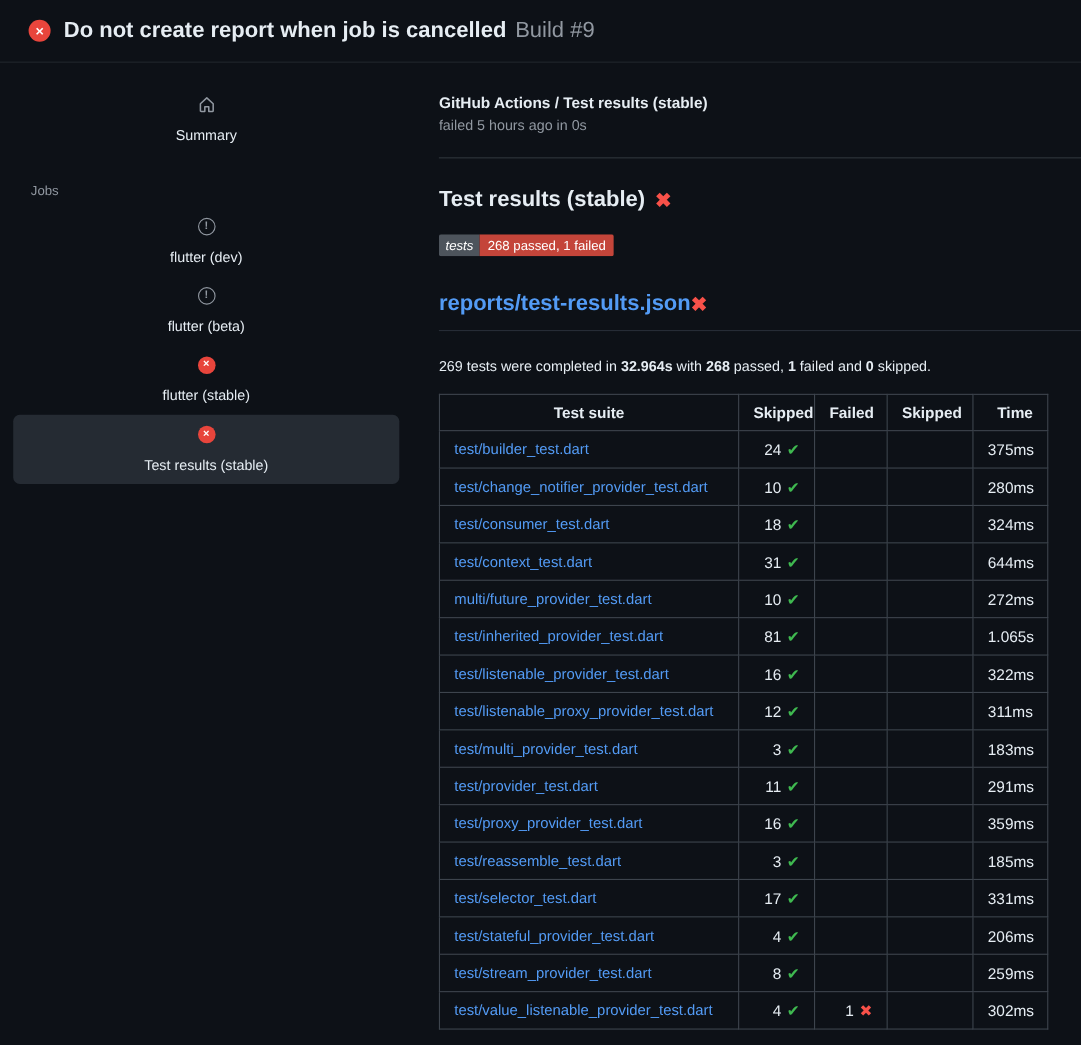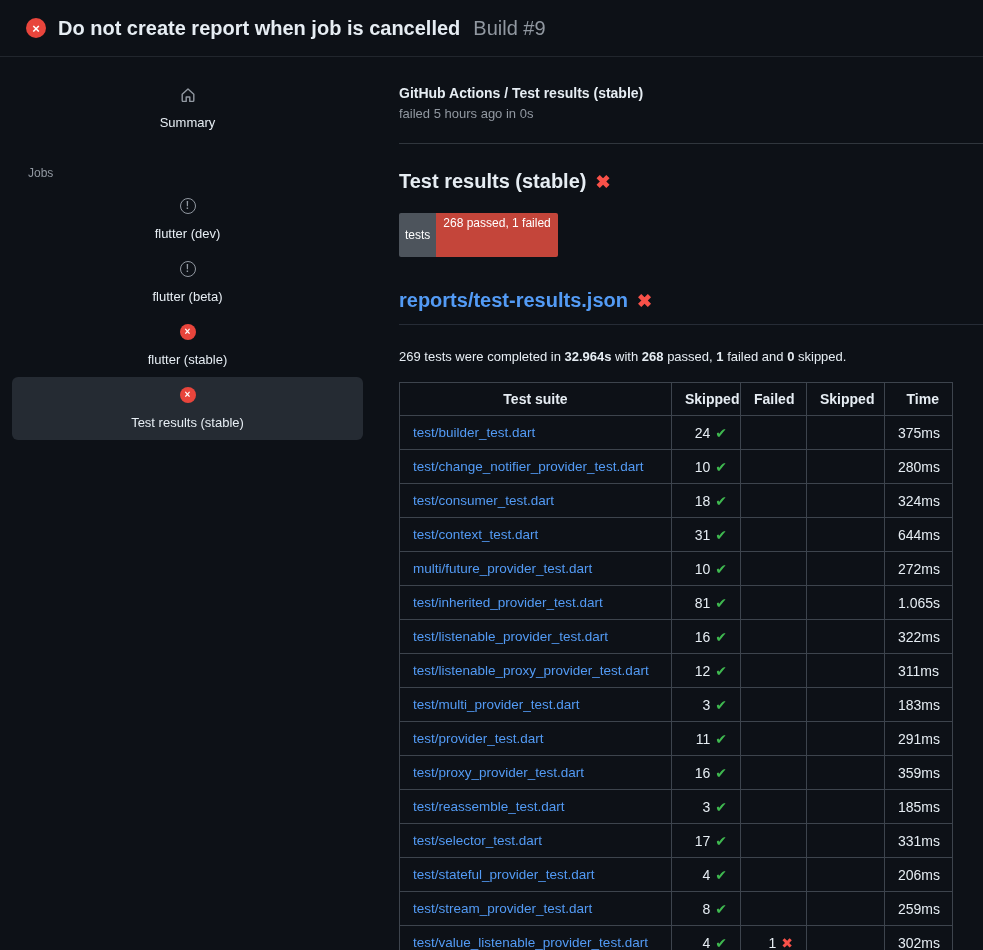--- a/index.html
+++ b/index.html
@@ -18,21 +18,21 @@
   .run-header{
     display:flex; align-items:center; gap:12px;
     height:57px; padding:0 16px 0 26px;
     border-bottom:1px solid #21262d;
   }
   .status-circle{
     width:20px; height:20px; border-radius:50%; flex:0 0 auto;
     background:var(--red); color:#fff; font-weight:700; font-size:13px;
     display:flex; align-items:center; justify-content:center; line-height:1;
   }
-  .run-title{margin:0; font-size:20px; font-weight:700; display:flex; gap:13px; align-items:baseline;}
+  .run-title{margin:0; font-size:20px; font-weight:700; display:flex; gap:8px; align-items:baseline;}
   .run-build{color:var(--muted); font-weight:400;}
   
   .layout{display:flex; height:893px;}
   
   .sidebar{width:375px; flex:0 0 auto; padding:20px 12px 0 12px;}
   .side-item{
     display:flex; align-items:center; gap:12px;
     padding:10px 16px; border-radius:6px; font-size:13px; cursor:pointer;flex-direction:column;
   }
   .side-item.selected{background:var(--selected-bg);}
@@ -51,25 +51,25 @@
   .main{flex:1; padding:28px 0 0 24px;}
   .breadcrumb{font-weight:700; font-size:14px;}
   .status-line{color:var(--muted); font-size:13px; margin-top:5px;}
   .divider{border:none; border-top:1px solid var(--divider); margin:22px 0 0 0;}
   .section-title{
     margin:26px 0 20px 0; font-size:20px; font-weight:700;
     display:flex; align-items:center; gap:9px;
   }
   .x-mark{color:var(--red-text); font-weight:700; font-size:18px; line-height:1;}
   .badge{display:inline-flex; font-size:12px; line-height:1; border-radius:2px; overflow:hidden; color:#fff;}
-  .badge-label{background:var(--badge-label-bg); padding:16px 6px;}
+  .badge-label{background:var(--badge-label-bg); padding:4px 6px;font-style:italic;}
   .badge-value{background:var(--badge-value-bg); padding:4px 7px;}
   .report-title{
     margin:32px 0 0 0; font-size:20px; font-weight:700; color:var(--link);
-    display:flex; align-items:center; gap:9px;
+    display:flex; align-items:center; 
     padding-bottom:12px; border-bottom:1px solid #262c36;
   }
   .summary-line{margin:24px 0 18px 0; font-size:13px;}
   .summary-line b{font-weight:700;}
   
   table.results{border-collapse:collapse; width:553px; table-layout:fixed; font-size:14px;}
   .results th,.results td{
     border:1px solid var(--border); padding:6px 13px; line-height:20px;
     overflow:hidden; white-space:nowrap;
   }

